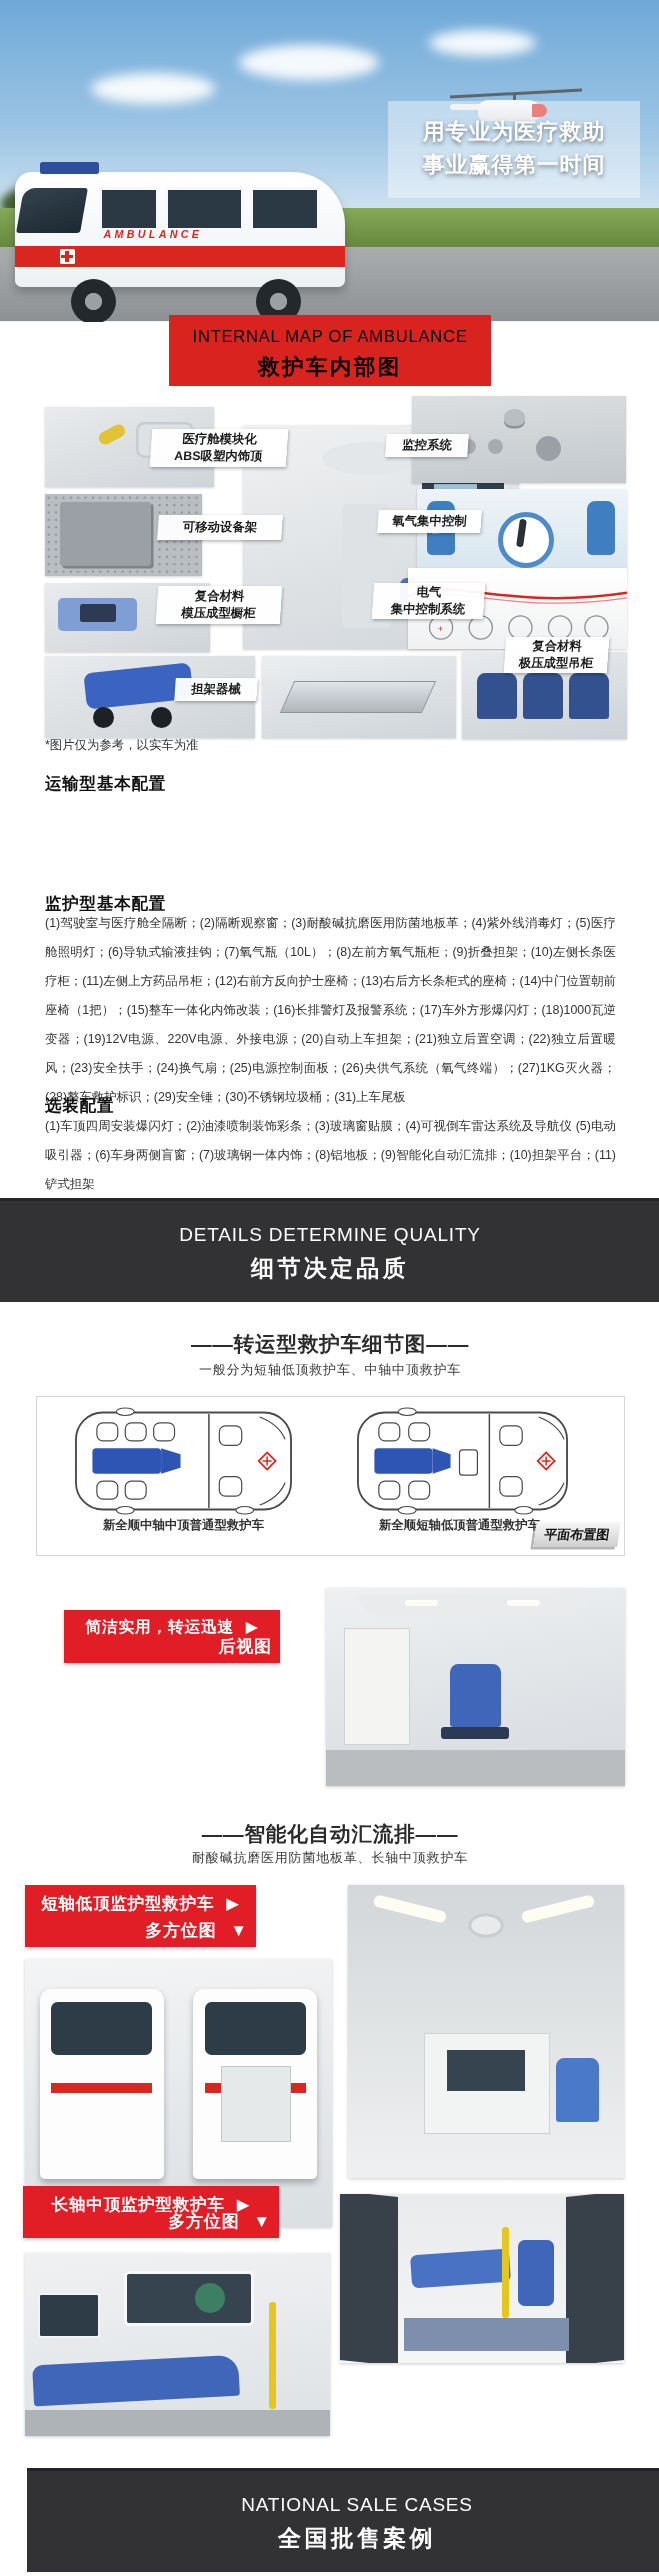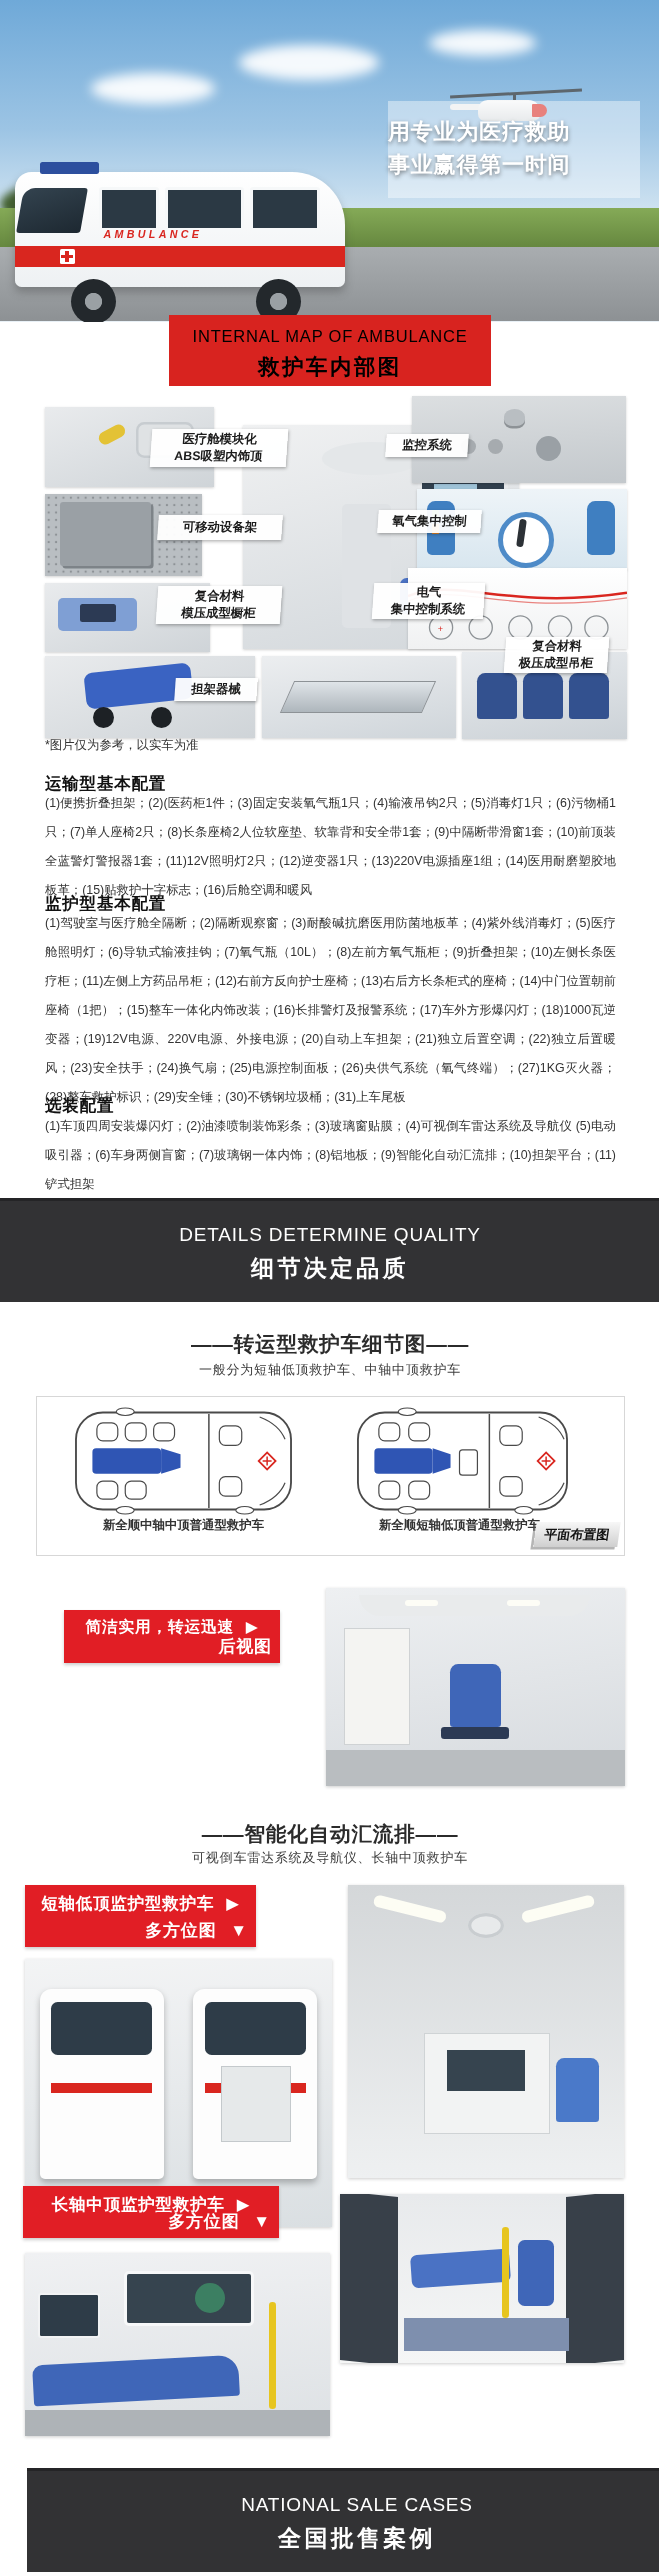--- a/index.html
+++ b/index.html
@@ -13,21 +13,21 @@
   .trees{position:absolute;left:0;top:183px;width:115px;height:43px;background:#42602f;border-radius:50%;filter:blur(4.1px);}
   .grass{position:absolute;left:0;top:208px;width:660px;height:49px;background:linear-gradient(180deg,#85aa57,#5e7f39);}
   .road{position:absolute;left:0;top:247px;width:660px;height:74px;background:linear-gradient(180deg,#a9adb0,#8d9194);}
   .heli{position:absolute;left:450px;top:87px;width:132px;height:43px;}
   .heli .rotor{position:absolute;left:0;top:5px;width:132px;height:2.5px;background:#5d666d;transform:rotate(-3deg);}
   .heli .mast{position:absolute;left:63px;top:6.6px;width:3.3px;height:8.2px;background:#5d666d;}
   .heli .body{position:absolute;left:28px;top:13px;width:63px;height:21.4px;background:linear-gradient(180deg,#f7f8f9,#d8dcdf);border-radius:11.5px 15px 10px 8.2px;}
   .heli .nose{position:absolute;left:82px;top:16.5px;width:15px;height:13px;background:#d8261f;border-radius:1.6px 10px 10px 1.6px;}
   .heli .tail{position:absolute;left:0;top:16.5px;width:33px;height:6.6px;background:#e8eaec;border-radius:3.3px;}
   .hero-panel{position:absolute;left:388px;top:101px;width:252px;height:97px;background:rgba(255,255,255,.42);}
-  .hero-slogan{width:100%;text-align:left;color:#fff;font-weight:bold;font-size:22px;line-height:33px;
+  .hero-slogan{width:100%;text-align:center;color:#fff;font-weight:bold;font-size:22px;line-height:33px;
                text-shadow:0 1.6px 4.1px rgba(40,40,40,.55);letter-spacing:0.8px;}
   .hero-slogan.l1{margin-top:14px;}
   
   .amb{position:absolute;left:6.6px;top:157px;width:363px;height:165px;}
   .amb .bodyshell{position:absolute;left:8.2px;top:15px;width:330px;height:115px;background:linear-gradient(180deg,#ffffff,#eef1f3);
                   border-radius:16.5px 53px 6.6px 6.6px;box-shadow:0 5px 8.2px rgba(60,60,60,.35);}
   .amb .lightbar{position:absolute;left:33px;top:5px;width:59px;height:11.5px;background:#2d4f9e;border-radius:2.5px;}
   .amb .windshield{position:absolute;left:13px;top:31px;width:64px;height:45px;background:linear-gradient(160deg,#33434f,#1d2831);
                    border-radius:11.5px 3.3px 3.3px 3.3px;transform:skewX(-10deg);}
   .amb .win{position:absolute;top:30px;height:38px;background:#2b3944;border:3.3px solid #f6f8f9;border-radius:3.3px;}
@@ -206,21 +206,20 @@
     <div class="chip" style="left:378px;top:122px;width:103px;height:23px;">氧气集中控制</div>
     <div class="chip" style="left:373px;top:195px;width:111px;height:36px;">电气
 集中控制系统</div>
     <div class="chip" style="left:505px;top:249px;width:103px;height:36px;">复合材料
 极压成型吊柜</div>
   </section>
 
   <div class="map-note">*图片仅为参考，以实车为准</div>
 
   <h2 class="cfg-title" style="top:759px;">运输型基本配置</h2>
-  <p class="cfg-body" style="top:777px;">(1)便携折叠担架；(2)(医药柜1件；(3)固定安装氧气瓶1只；(4)输液吊钩2只；(5)消毒灯1只；(6)污物桶1只；(7)单人座椅2只；(8)长条座椅2人位软座垫、软靠背和安全带1套；(9)中隔断带滑窗1套；(10)前顶装全蓝警灯警报器1套；(11)12V照明灯2只；(12)逆变器1只；(13)220V电源插座1组；(14)医用耐磨塑胶地板革；(15)贴救护十字标志；(16)后舱空调和暖风</p>
 
   <h2 class="cfg-title" style="top:879px;">监护型基本配置</h2>
   <p class="cfg-body" style="top:897px;">(1)驾驶室与医疗舱全隔断；(2)隔断观察窗；(3)耐酸碱抗磨医用防菌地板革；(4)紫外线消毒灯；(5)医疗舱照明灯；(6)导轨式输液挂钩；(7)氧气瓶（10L）；(8)左前方氧气瓶柜；(9)折叠担架；(10)左侧长条医疗柜；(11)左侧上方药品吊柜；(12)右前方反向护士座椅；(13)右后方长条柜式的座椅；(14)中门位置朝前座椅（1把）；(15)整车一体化内饰改装；(16)长排警灯及报警系统；(17)车外方形爆闪灯；(18)1000瓦逆变器；(19)12V电源、220V电源、外接电源；(20)自动上车担架；(21)独立后置空调；(22)独立后置暖风；(23)安全扶手；(24)换气扇；(25)电源控制面板；(26)央供气系统（氧气终端）；(27)1KG灭火器；(28)整车救护标识；(29)安全锤；(30)不锈钢垃圾桶；(31)上车尾板</p>
 
   <h2 class="cfg-title" style="top:1081px;">选装配置</h2>
   <p class="cfg-body" style="top:1100px;">(1)车顶四周安装爆闪灯；(2)油漆喷制装饰彩条；(3)玻璃窗贴膜；(4)可视倒车雷达系统及导航仪 (5)电动吸引器；(6)车身两侧盲窗；(7)玻璃钢一体内饰；(8)铝地板；(9)智能化自动汇流排；(10)担架平台；(11)铲式担架</p>
 
   <div class="banner-dark" style="top:1198px;">
     <div class="en">DETAILS DETERMINE QUALITY</div>
     <div class="cn">细节决定品质</div>
@@ -296,21 +295,21 @@
     <div class="shape" style="left:33px;top:6.6px;width:231px;height:21.4px;background:#e9ebec;border-radius:0 0 33px 33px;"></div>
     <div class="shape" style="left:79px;top:11.5px;width:33px;height:6.6px;background:#fdfdf6;border-radius:3.3px;"></div>
     <div class="shape" style="left:181px;top:11.5px;width:33px;height:6.6px;background:#fdfdf6;border-radius:3.3px;"></div>
     <div class="shape" style="left:18px;top:40px;width:64px;height:115px;background:#f4f4f2;border:0.8px solid #cfd2d4;"></div>
     <div class="shape" style="left:124px;top:76px;width:51px;height:63px;background:#3f66b8;border-radius:8.2px 8.2px 3.3px 3.3px;"></div>
     <div class="shape" style="left:115px;top:139px;width:68px;height:11.5px;background:#2c3a54;border-radius:3.3px;"></div>
     <div class="shape" style="left:0;top:162px;width:299px;height:36px;background:#b9bdc0;"></div>
   </div>
 
   <div class="sec-title" style="top:1820px;">——智能化自动汇流排——</div>
-  <div class="sec-sub" style="top:1849px;">可视倒车雷达系统及导航仪、长轴中顶救护车</div>
+  <div class="sec-sub" style="top:1849px;">耐酸碱抗磨医用防菌地板革、长轴中顶救护车</div>
 
   <div class="ribbon" style="left:25px;top:1885px;width:231px;height:62px;">
     <div class="main" style="font-size:16.5px;padding-top:8.2px;">
       <span>短轴低顶监护型救护车</span>
       <span style="margin-left:6.6px;">▶</span>
     </div>
     <div class="sub">
       <span>多方位图</span>
       <span style="margin-left:8.2px;">▼</span>
     </div>

